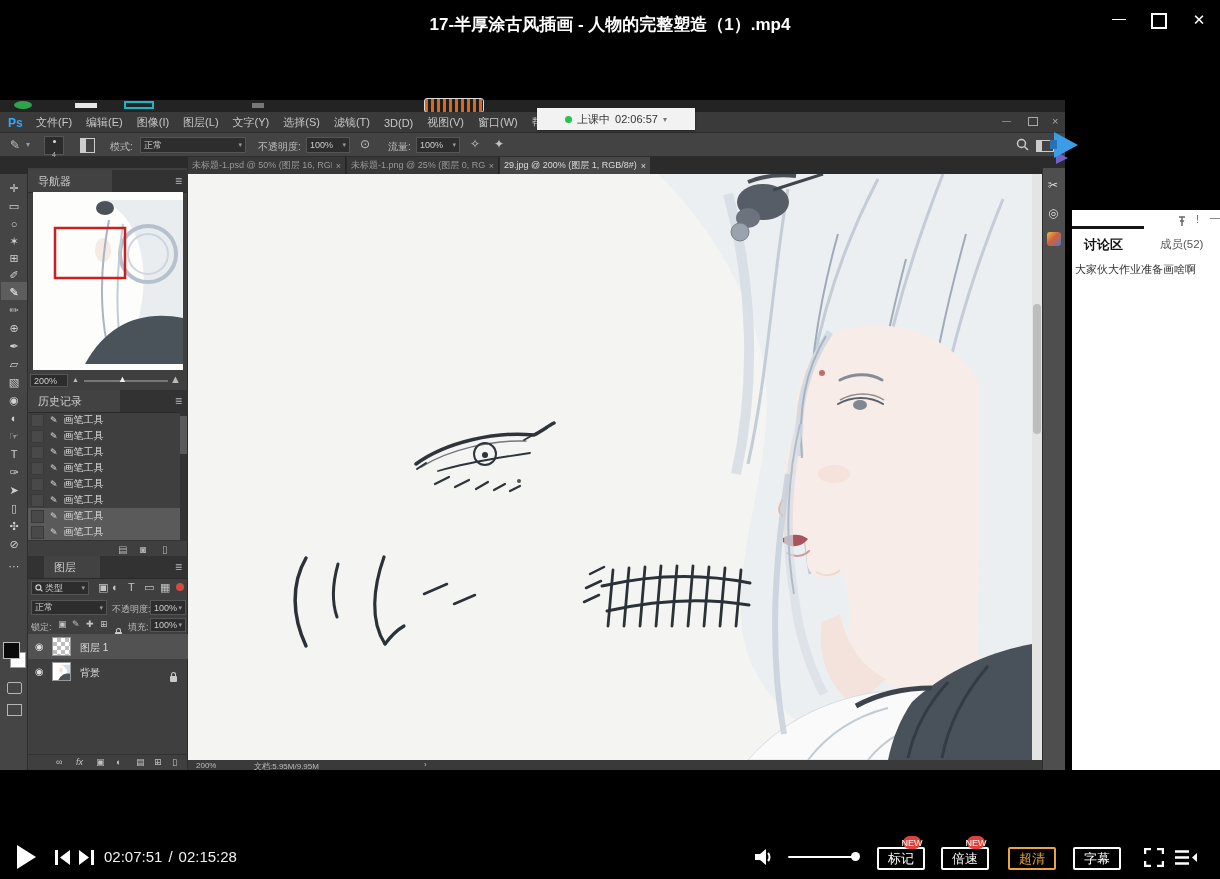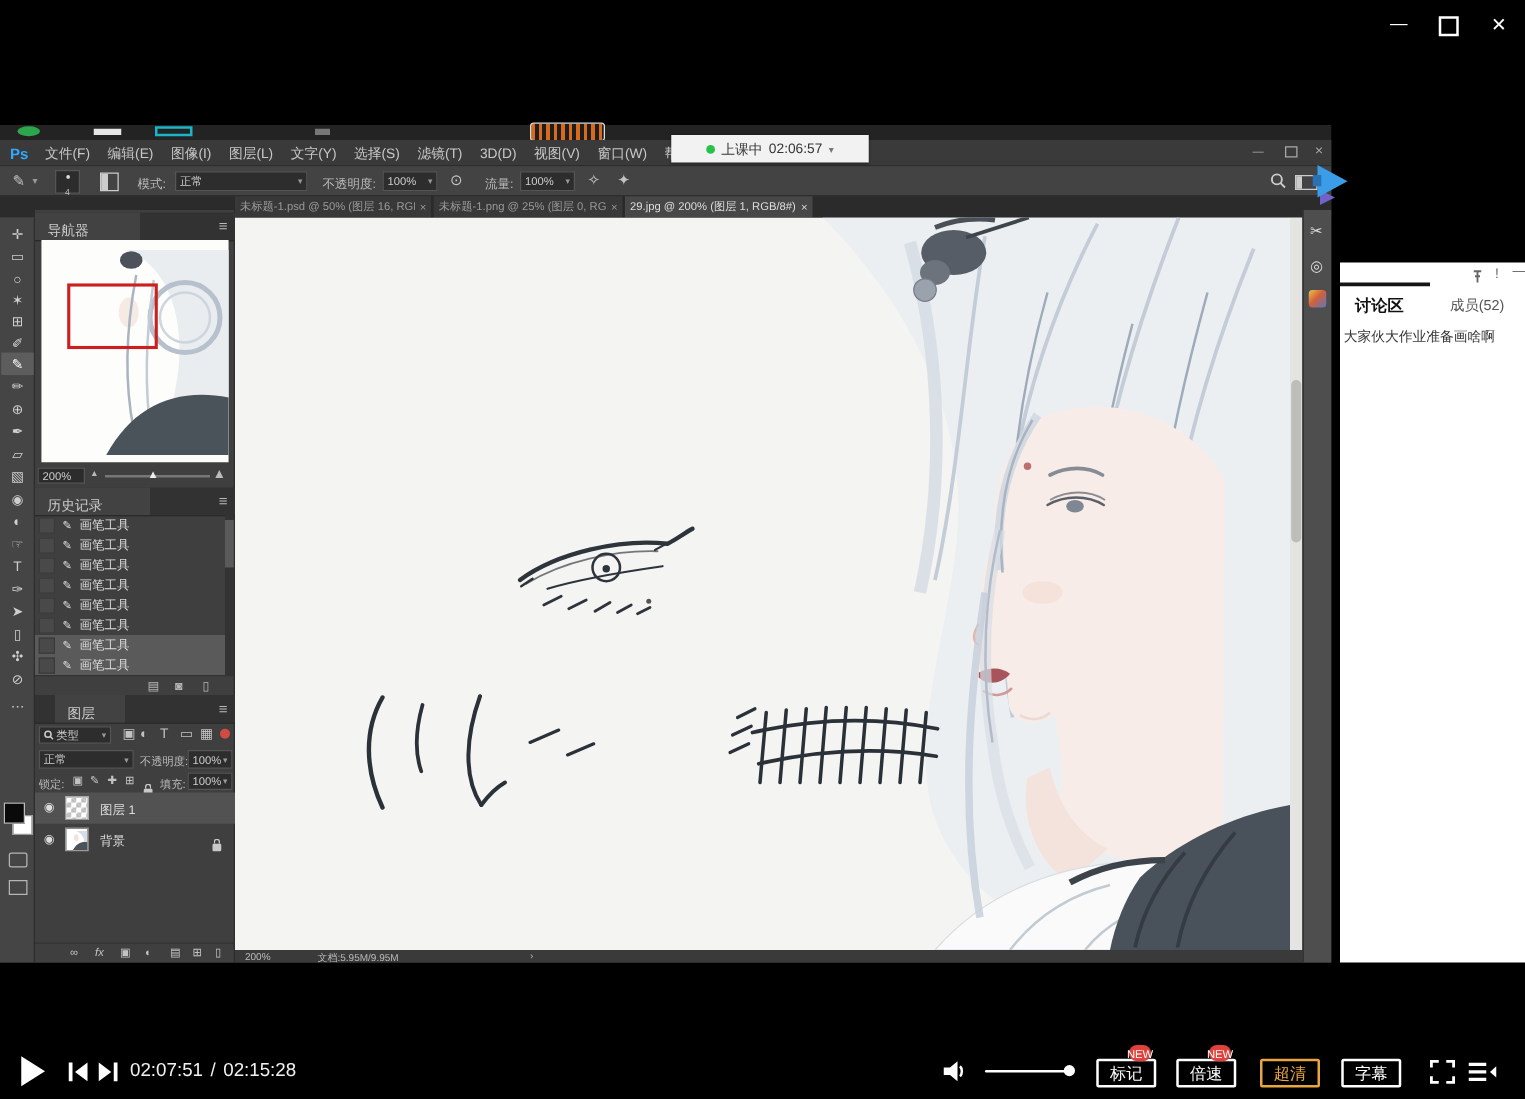--- a/index.html
+++ b/index.html
@@ -3,40 +3,41 @@
 <meta charset="utf-8">
 <style>
   html,body{margin:0;padding:0;background:#000;}
   #screen{position:relative;width:1220px;height:879px;background:#000;overflow:hidden;
           font-family:"Liberation Sans","DejaVu Sans",sans-serif;}
   .abs{position:absolute;}
   .ico{color:#c2c2c2;font-size:11px;line-height:1;}
   .ddl{position:absolute;background:#2d2d2d;border:1px solid #555;color:#ccc;font-size:9px;
        display:flex;align-items:center;justify-content:space-between;padding:0 3px;box-sizing:border-box;}
   .ptabhead{position:absolute;background:#323232;border-bottom:1px solid #2a2a2a;}
-  .ptab{position:absolute;background:#424242;color:#ccc;font-size:11px;display:flex;align-items:flex-end;padding:0 10px;height:100%;box-sizing:border-box;}
+  .ptab{position:absolute;background:#424242;color:#ccc;font-size:11px;display:flex;align-items:center;padding:0 10px;height:100%;box-sizing:border-box;}
   .pmenu{position:absolute;right:6px;top:4px;color:#bbb;font-size:12px;}
   .hrow{position:absolute;left:28px;width:154px;height:16px;display:flex;align-items:center;gap:6px;color:#ddd;font-size:10px;}
   .hrow .chk{width:11px;height:11px;background:#494949;border:1px solid #3a3a3a;margin-left:3px;}
   .hrow.sel{background:#5a5a5a;}
   .checker{background-color:#fff;background-image:linear-gradient(45deg,#bdbdbd 25%,transparent 25%,transparent 75%,#bdbdbd 75%),linear-gradient(45deg,#bdbdbd 25%,transparent 25%,transparent 75%,#bdbdbd 75%);background-size:8px 8px;background-position:0 0,4px 4px;}
   .lockicon{width:7px;height:6px;background:#c9c9c9;position:relative;border-radius:1px;display:inline-block;}
   .lockicon:before{content:"";position:absolute;top:-4px;left:1px;width:5px;height:4px;border:1px solid #c9c9c9;border-bottom:none;border-radius:3px 3px 0 0;box-sizing:border-box;}
   .pbtn{position:absolute;height:19px;border:2px solid #fff;border-radius:2px;color:#fff;font-size:13px;
         display:flex;align-items:center;justify-content:center;box-sizing:content-box;width:44px;font-family:Liberation Serif, serif;}
   .badge{position:absolute;width:18px;height:13px;border-radius:7px;color:#fff;font-size:9px;font-weight:normal;
          display:flex;align-items:center;justify-content:center;}
   .toolglyph{position:absolute;left:0;width:28px;text-align:center;color:#cfcfcf;font-size:11px;line-height:17px;}
 </style>
 </head>
 <body>
 
 <div id="screen">
 
   <div class="abs" style="left:0;top:0;width:1220px;height:46px;background:#000;">
+    <div class="abs" style="left:0;right:0;top:13px;text-align:center;color:#fff;font-size:17px;font-weight:bold;">17-半厚涂古风插画 - 人物的完整塑造（1）.mp4</div>
     <span class="abs" style="left:1106px;top:10px;width:26px;color:#fff;font-size:14px;text-align:center;">—</span>
     <span class="abs" style="left:1151px;top:13px;width:12px;height:12px;border:2px solid #fff;"></span>
     <span class="abs" style="left:1188px;top:11px;width:22px;color:#fff;font-size:15px;text-align:center;">✕</span>
   </div>
 
   <div class="abs" style="left:0;top:100px;width:1065px;height:12px;background:#232323;">
     <span class="abs" style="left:14px;top:1px;width:18px;height:8px;background:#2da44e;border-radius:50%;"></span>
     <span class="abs" style="left:75px;top:3px;width:22px;height:5px;background:#e6e6e6;"></span>
     <span class="abs" style="left:124px;top:1px;width:30px;height:8px;border:2px solid #19b5c9;box-sizing:border-box;"></span>
     <span class="abs" style="left:252px;top:3px;width:12px;height:5px;background:#777;"></span>

